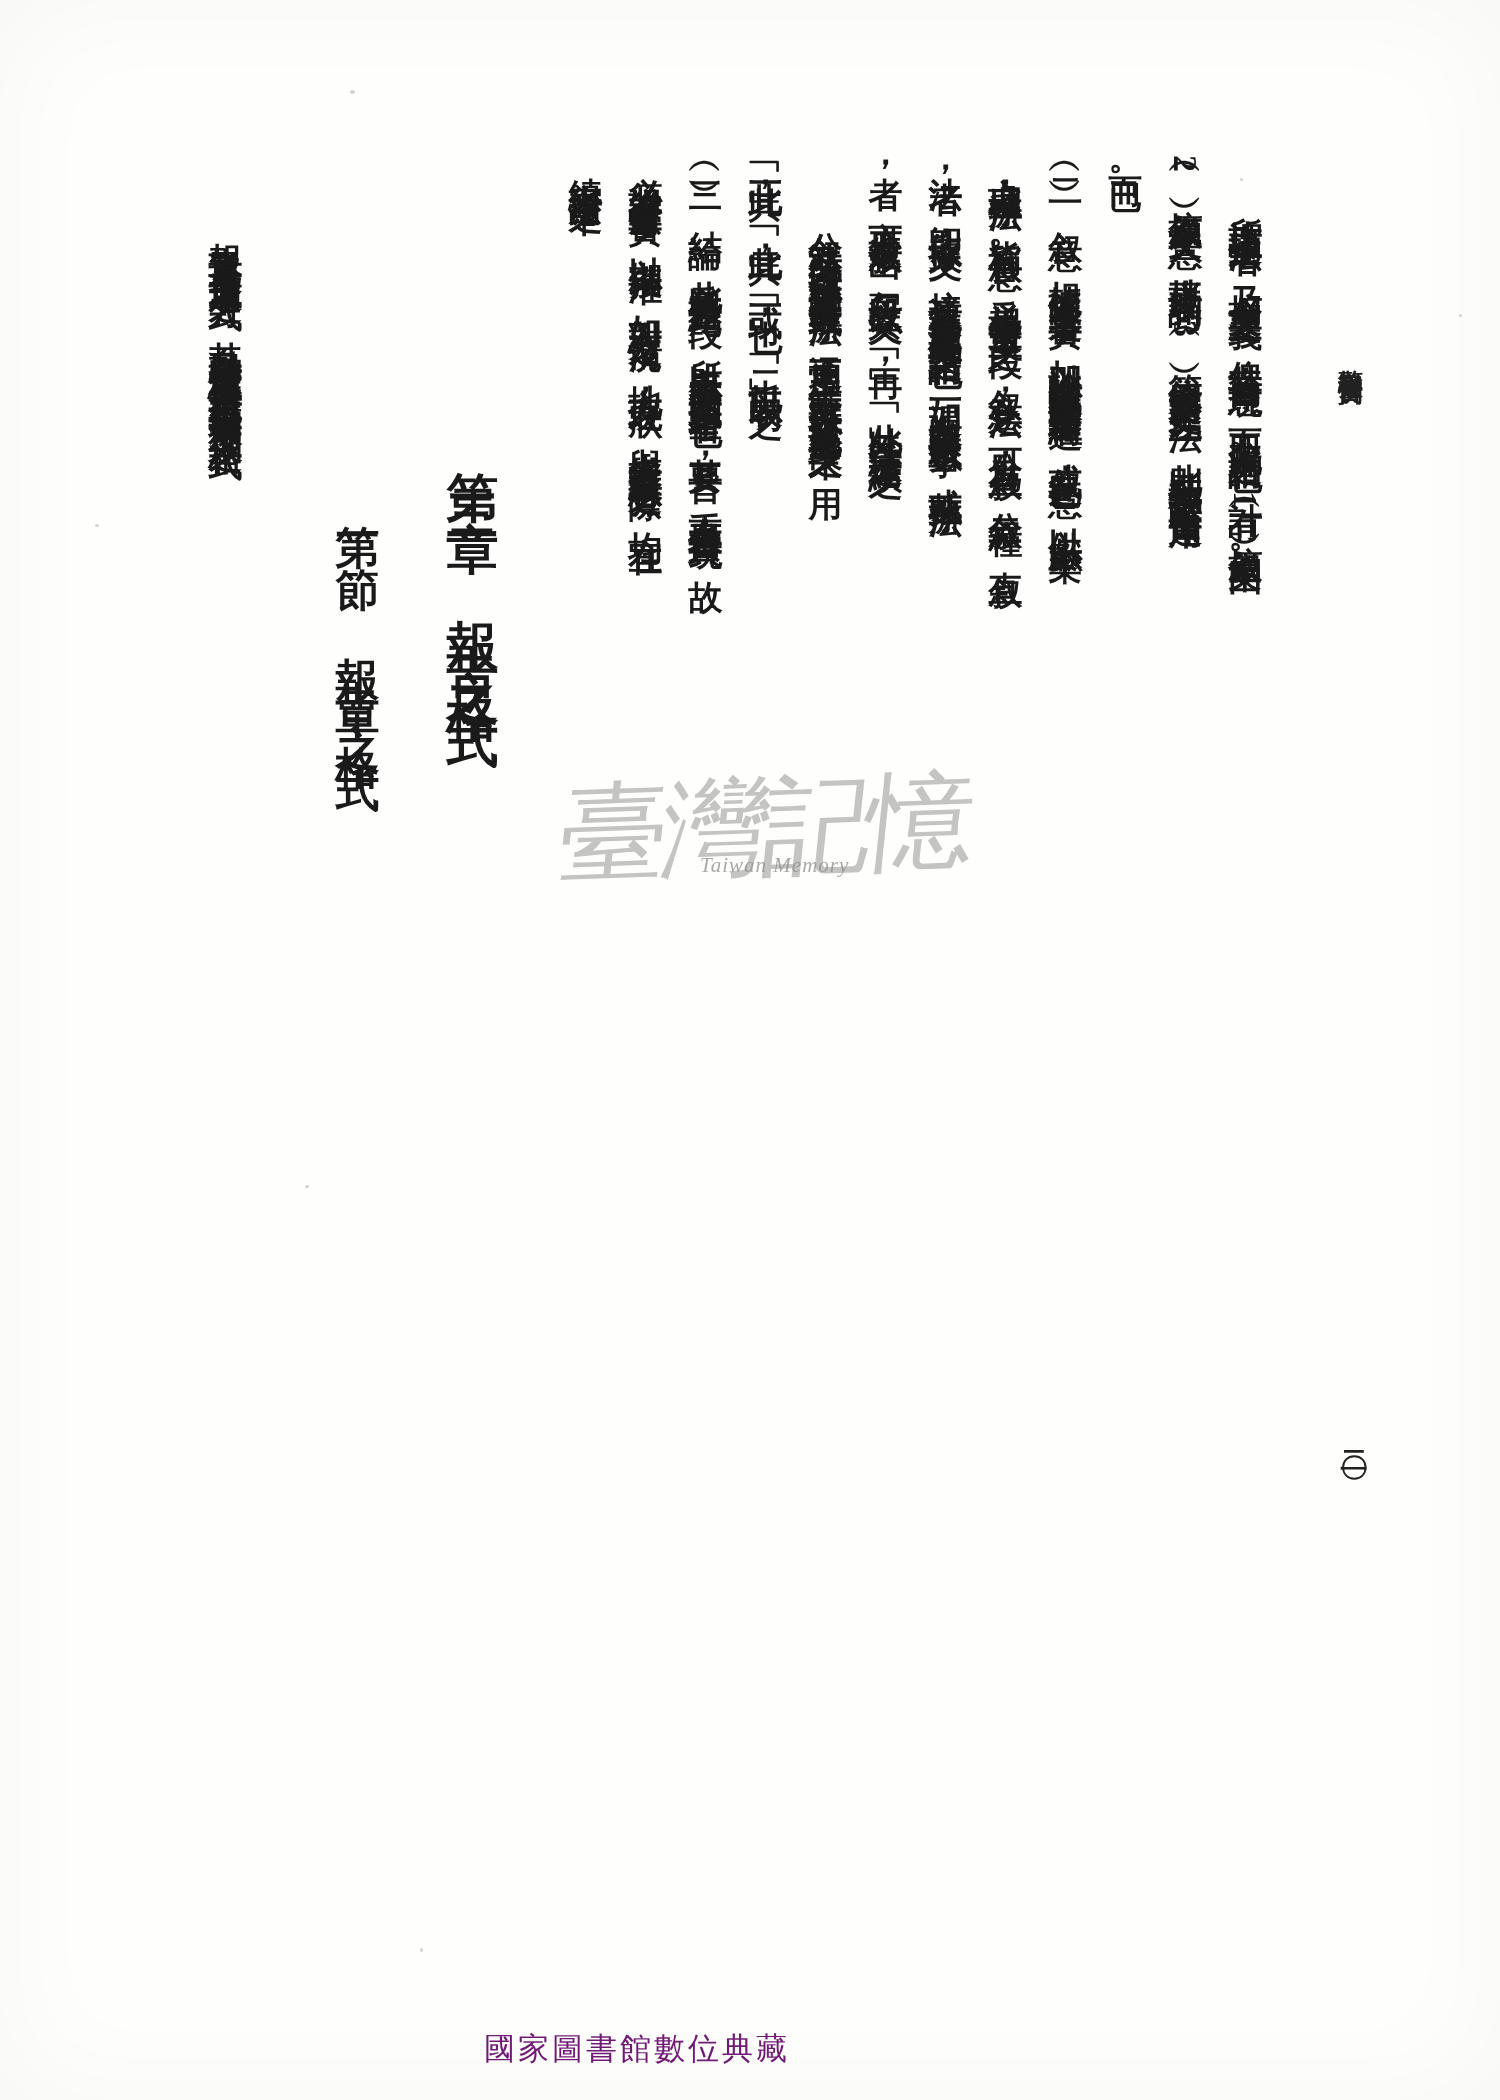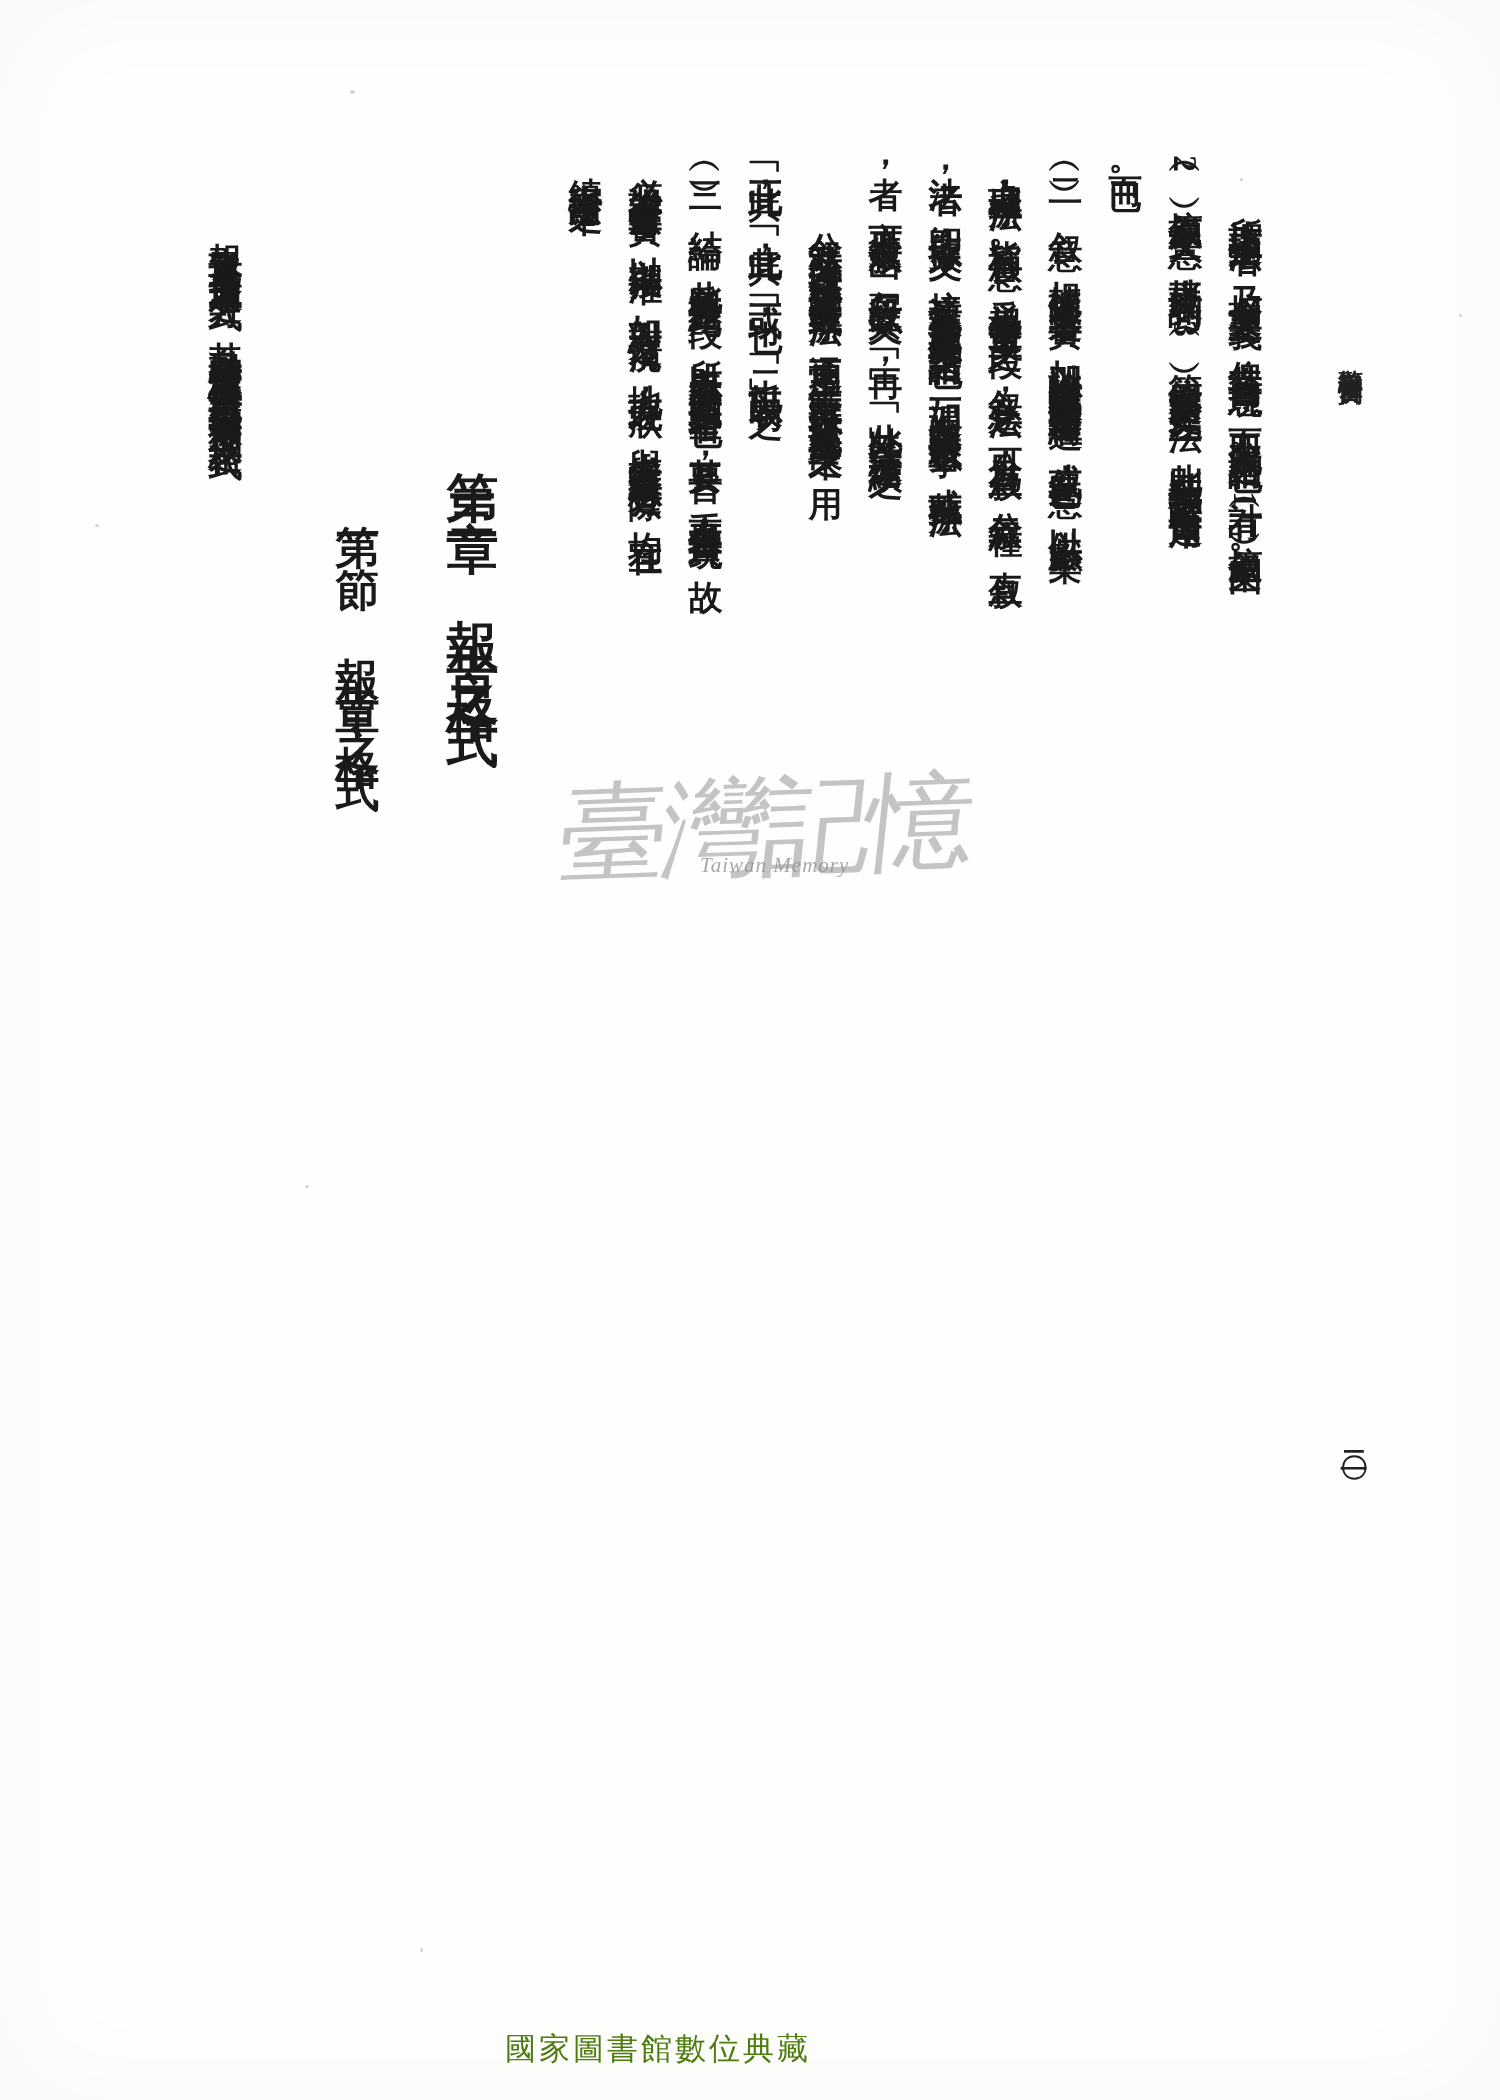--- a/index.html
+++ b/index.html
@@ -91,25 +91,25 @@
     left:140px;top:98px;
     font-style:italic;
     font-size:21px;
     letter-spacing:1px;
     color:rgba(140,140,140,0.75);
     white-space:nowrap;
   }
   
   .footer{
     position:absolute;
-    left:505px;top:2028px;
+    left:484px;top:2028px;
     font-family:"Liberation Sans","DejaVu Sans",sans-serif;
     font-size:31px;
     letter-spacing:3px;
-    color:#4d7c0f;
+    color:#701a75;
     white-space:nowrap;
   }
   
   .speck{position:absolute;background:#8b8b8b;border-radius:50%;opacity:.38;}
   .s1{left:350px;top:90px;width:5px;height:4px;}
   .s2{left:1459px;top:314px;width:3px;height:3px;}
   .s3{left:95px;top:524px;width:4px;height:3px;}
   .s4{left:420px;top:1948px;width:3px;height:4px;}
   .s5{left:1240px;top:178px;width:3px;height:3px;}
   .s6{left:305px;top:1185px;width:4px;height:3px;}

